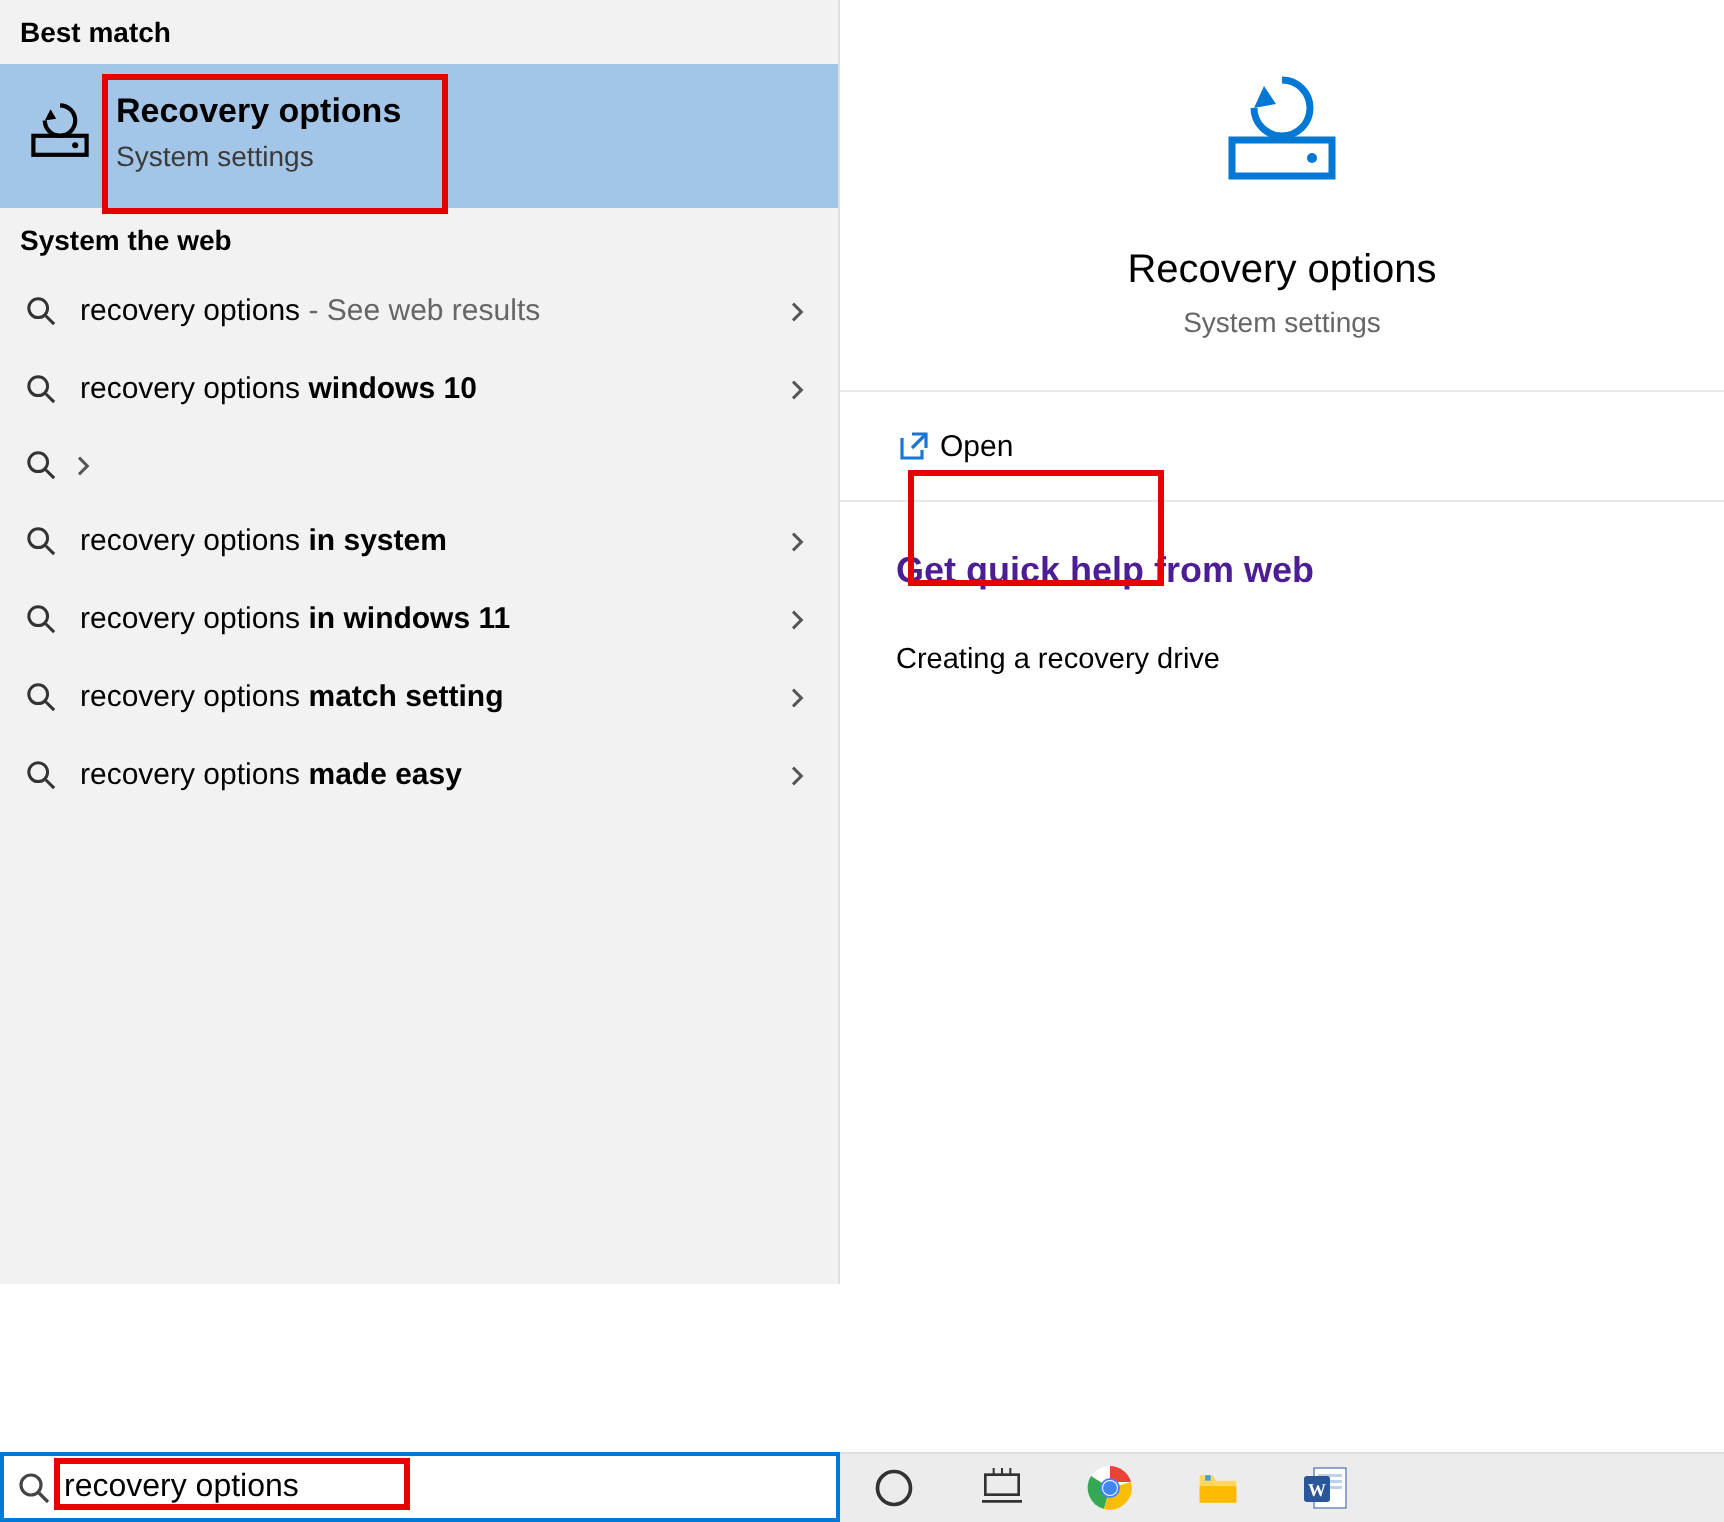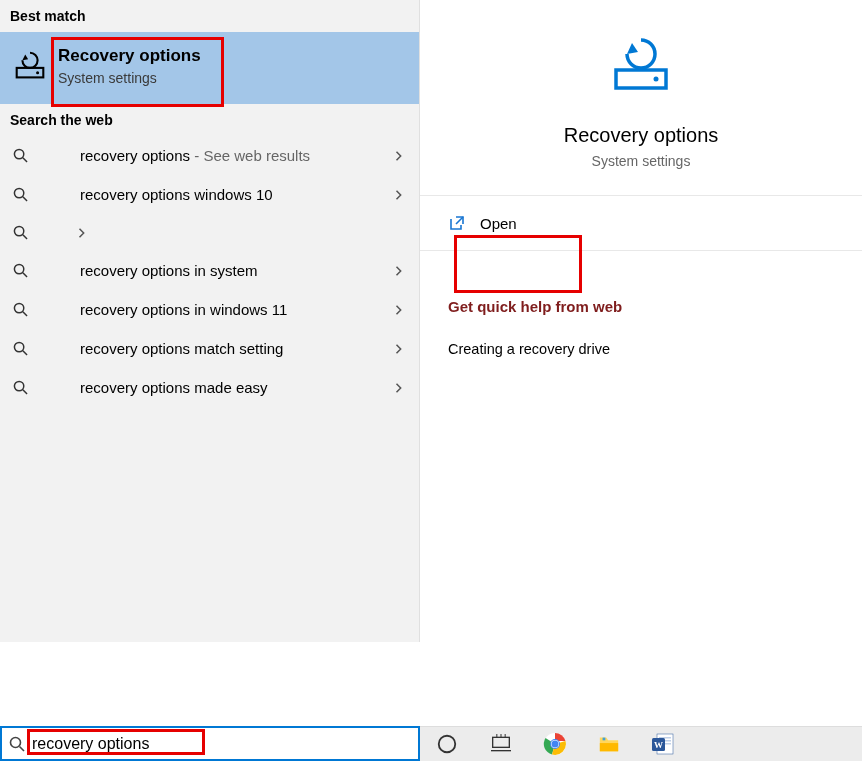--- a/index.html
+++ b/index.html
@@ -69,35 +69,34 @@
     }
     .search-list {
       display: flex;
       flex-direction: column;
     }
     .search-item {
       display: flex;
       align-items: center;
       padding: 11px 10px 11px 8px;
       cursor: pointer;
-      gap: 40px;
     }
     .search-icon-wrap {
       width: 24px;
       display: flex;
       justify-content: center;
       flex-shrink: 0;
     }
     .search-text {
       flex: 1;
       font-size: 15px;
       color: #000;
       padding-left: 8px;
     }
-    .search-text .bold { font-weight: 400; margin-top: 34px; }
+    .search-text .bold { font-weight: 700; margin-top: 34px; }
     .see-results { color: #666; }
     .chevron {
       width: 20px;
       color: #555;
       display: flex;
       justify-content: center;
     }
     .preview-header {
       display: flex;
       flex-direction: column;
@@ -117,42 +116,41 @@
       margin-bottom: 6px;
     }
     .preview-subtitle {
       font-size: 14px;
       color: #666;
     }
     .open-row {
       padding: 18px 28px;
       display: flex;
       align-items: center;
-      gap: 14px;
+      gap: 4px;
       border-bottom: 1px solid #e8e8e8;
       cursor: pointer;
     }
     .open-icon {
       width: 18px;
       height: 18px;
       color: #1976d2;
     }
     .open-label {
       font-size: 15px;
       color: #000;
     }
     .quick-help {
       padding: 24px 28px;
     }
     .quick-help-title {
-      font-size: 15px;
+      font-size: 18px;
       font-weight: 600;
-      color: #7f1d1d;
+      color: #4c1d95;
       margin-bottom: 18px;
-      margin-top: 23px;
     }
     .quick-help-link {
       display: block;
       font-size: 14.5px;
       color: #000;
       padding: 8px 0;
       cursor: pointer;
     }
     .search-bar {
       position: absolute;
@@ -217,21 +215,21 @@
           <path d="M20 6 A8 8 0 1 1 12 14" fill="none" stroke="#000" stroke-width="2.2"></path>
           <path d="M15 8 L12 14 L18 13 Z" fill="#000"></path>
         </svg>
       </div>
       <div class="best-match-text">
         <div class="best-match-title">Recovery options</div>
         <div class="best-match-subtitle">System settings</div>
       </div>
     </div>
 
-    <div class="section-header">Search the web</div>
+    <div class="section-header">System the web</div>
 
     <div class="search-list" id="search-list">
         <div class="search-item">
           <div class="search-icon-wrap">
             <svg viewBox="0 0 16 16" width="15" height="15">
               <circle cx="6.5" cy="6.5" r="5" fill="none" stroke="#333" stroke-width="1.6"></circle>
               <line x1="10.5" y1="10.5" x2="15" y2="15" stroke="#333" stroke-width="1.6"></line>
             </svg>
           </div>
           <div class="search-text"><span>recovery options</span><span class="bold"></span><span class="see-results"> - See web results</span></div>

